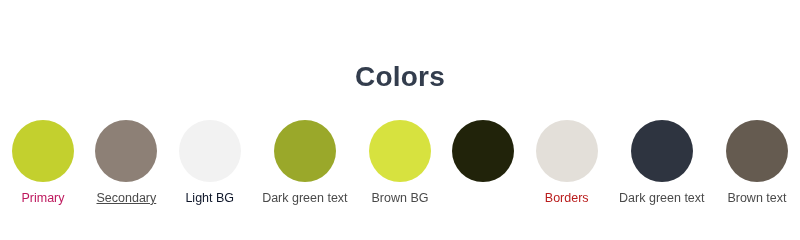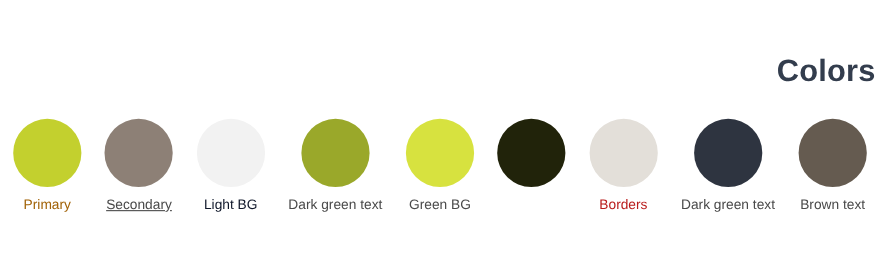--- a/index.html
+++ b/index.html
@@ -13,26 +13,26 @@
     font-family: "Liberation Sans", sans-serif;
     overflow: hidden;
   }
   .page {
     position: relative;
     width: 800px;
     height: 228px;
     box-sizing: border-box;
   }
   .page-title {
-    text-align: right;
+    text-align: center;
     font-size: 28px;
     font-weight: bold;
     color: #333d4d;
     letter-spacing: 0.2px;
-    margin: 4px;
+    margin: 16px;
     padding-top: 46px;
     line-height: 1.1;
   }
   .swatch-row {
     display: flex;
     align-items: flex-start;
     justify-content: space-between;
     padding: 0 12px;
     margin-top: 27px;
     box-sizing: border-box;
@@ -63,41 +63,41 @@
 <body style="background: rgb(255, 255, 255);">
 
 <div class="page">
 
   <h1 class="page-title" style="color: rgb(51, 61, 77);">Colors</h1>
 
   <div class="swatch-row">
 
     <div class="swatch">
       <span class="swatch-dot" style="background-color: rgb(195, 208, 46);"></span>
-      <span class="swatch-label" style="color: #a16207;">Primary</span>
+      <span class="swatch-label" style="color: #be185d;">Primary</span>
     </div>
 
     <div class="swatch">
       <span class="swatch-dot" style="background-color: rgb(141, 128, 118);"></span>
       <span class="swatch-label" style="color: rgb(74, 74, 74); text-decoration: underline;">Secondary</span>
     </div>
 
     <div class="swatch">
       <span class="swatch-dot" style="background-color: rgb(242, 242, 242);"></span>
       <span class="swatch-label" style="color: #0f172a;">Light BG</span>
     </div>
 
     <div class="swatch">
       <span class="swatch-dot" style="background-color: rgb(154, 168, 42);"></span>
       <span class="swatch-label" style="color: rgb(74, 74, 74);">Dark green text</span>
     </div>
 
     <div class="swatch">
       <span class="swatch-dot" style="background-color: rgb(215, 226, 63);"></span>
-      <span class="swatch-label" style="color: rgb(74, 74, 74);">Green BG</span>
+      <span class="swatch-label" style="color: rgb(74, 74, 74);">Brown BG</span>
     </div>
 
     <div class="swatch">
       <span class="swatch-dot" style="background-color: rgb(33, 35, 10);"></span>
     </div>
 
     <div class="swatch">
       <span class="swatch-dot" style="background-color: rgb(227, 223, 217);"></span>
       <span class="swatch-label" style="color: #b91c1c;">Borders</span>
     </div>

